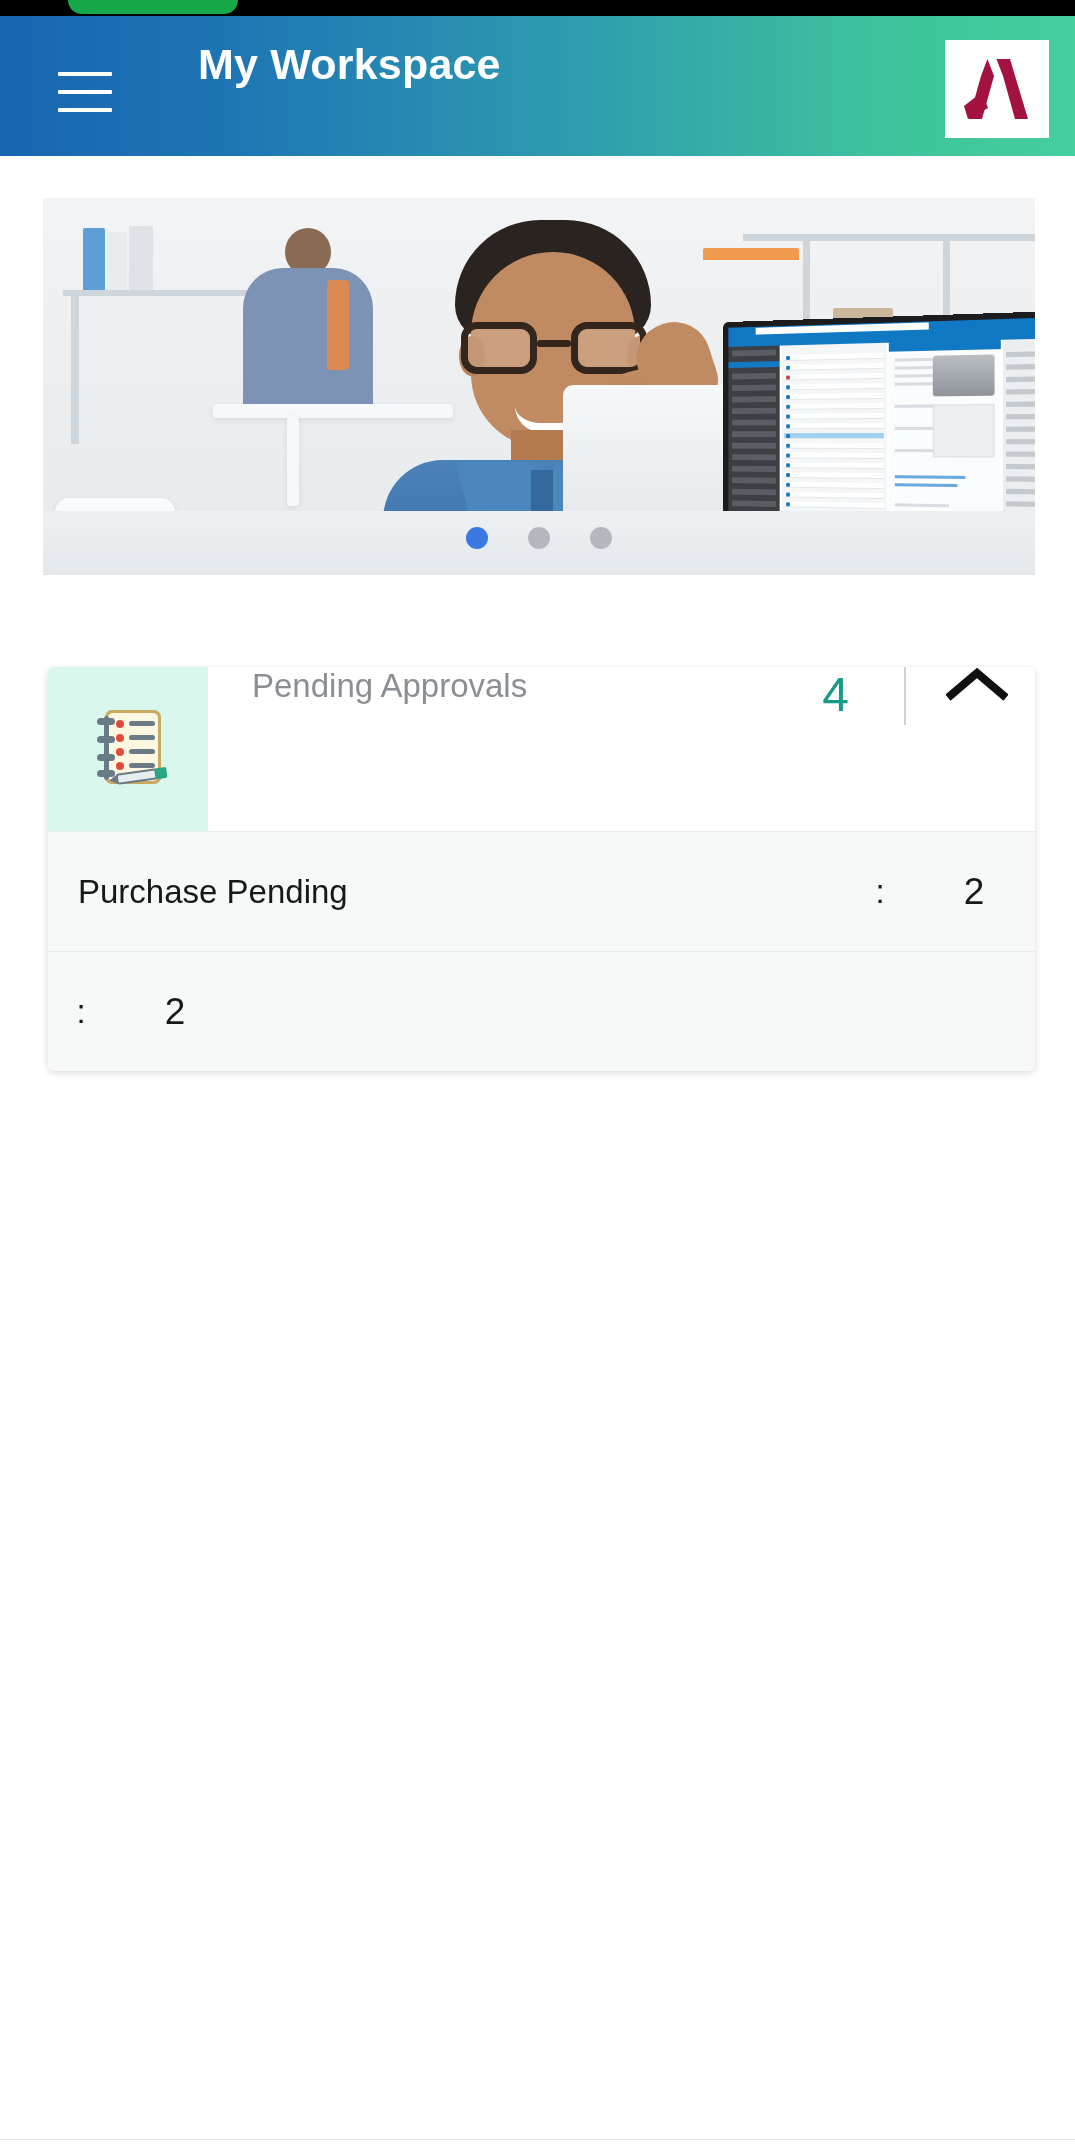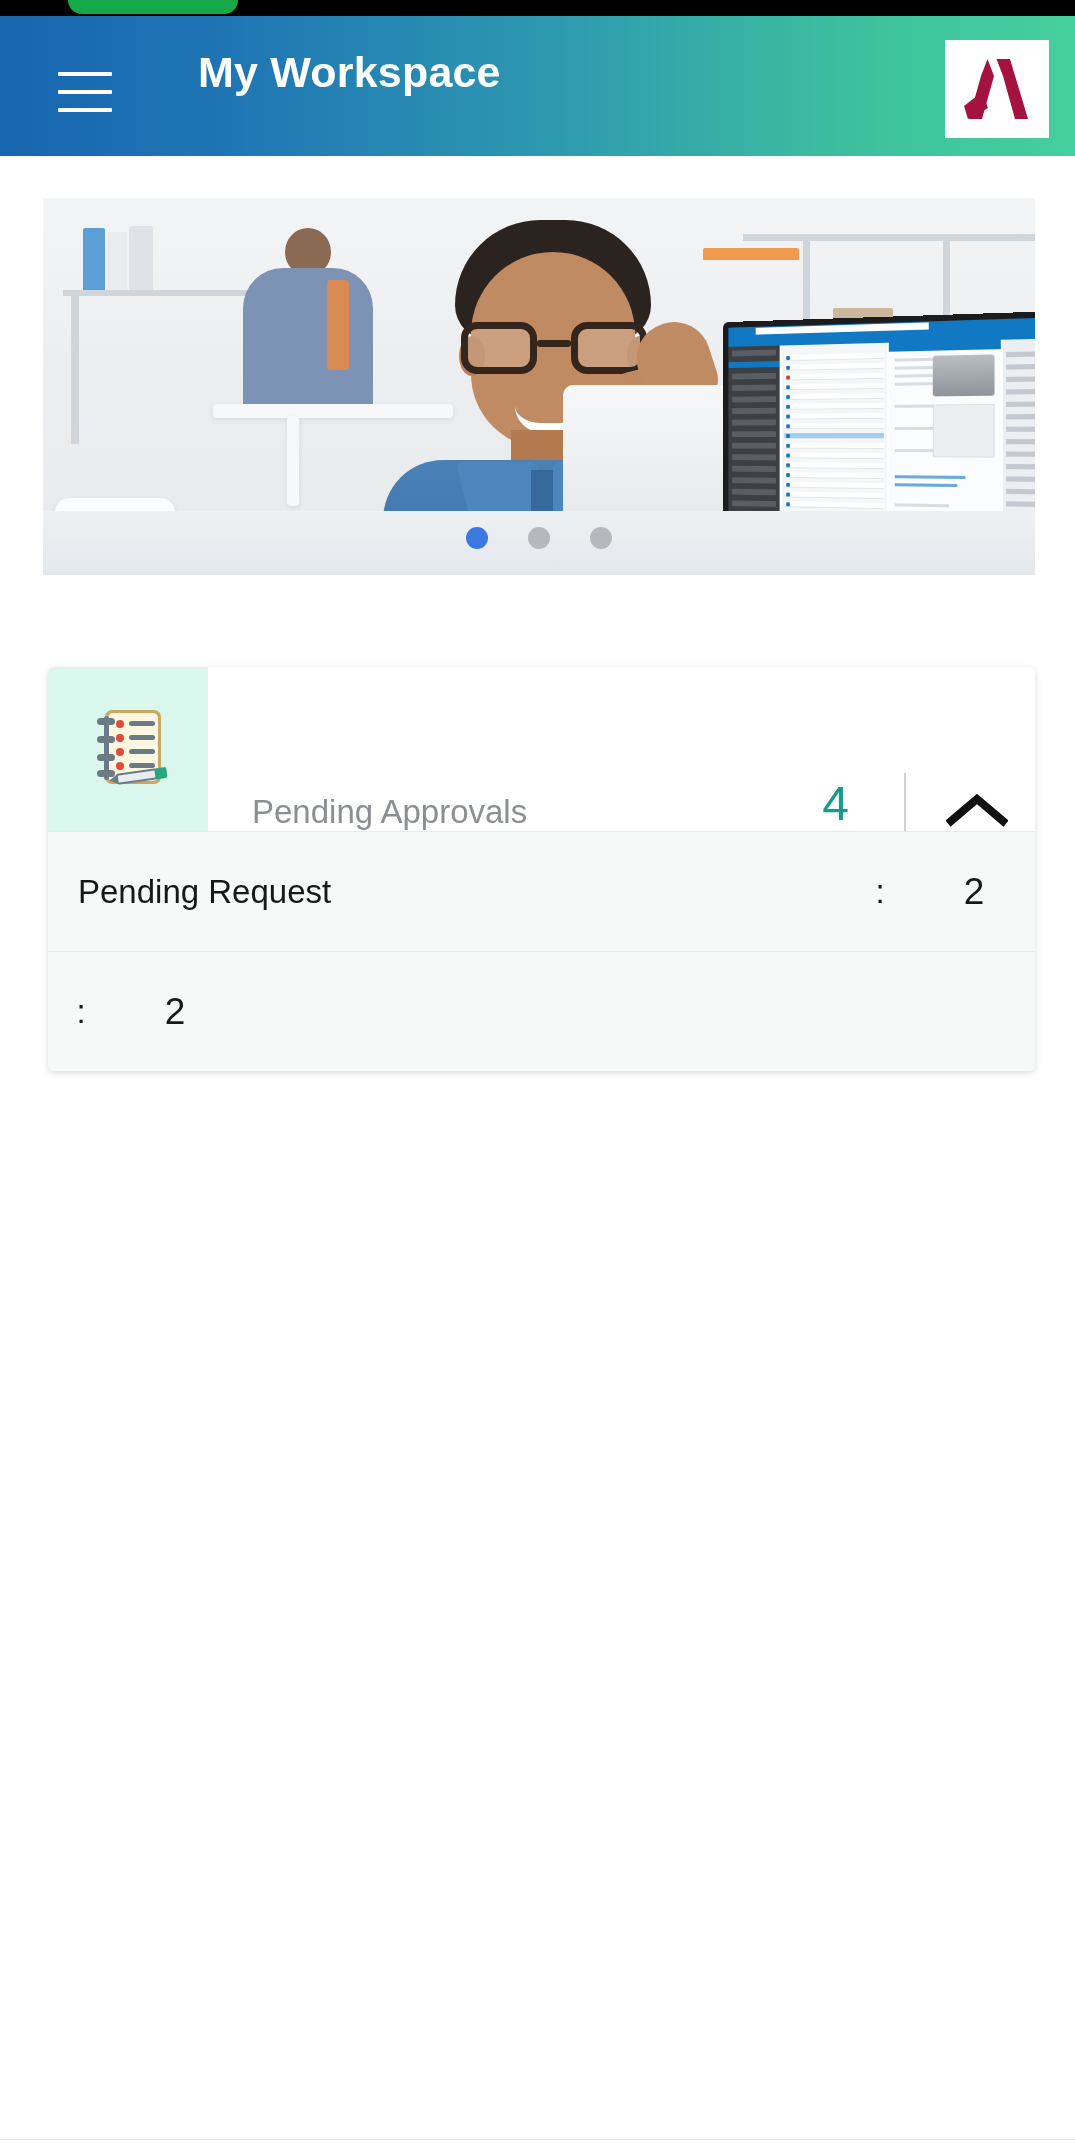--- a/index.html
+++ b/index.html
@@ -26,21 +26,21 @@
     position:absolute; left:0; top:16px; width:1075px; height:140px;
     background:linear-gradient(90deg,#1766b0 0%,#1f76b4 22%,#2e9ab0 52%,#3ec39c 82%,#45ce9e 100%);
   }
   .hamburger{
     position:absolute; left:58px; top:56px; width:54px; height:40px;
     display:flex; flex-direction:column; justify-content:space-between;
     cursor:pointer;
   }
   .hamburger i{ display:block; width:54px; height:4px; background:#ffffff; border-radius:1px; }
   .appbar-title{
-    position:absolute; left:198px; top:32px;
+    position:absolute; left:198px; top:24px;
     font-size:43px; font-weight:bold; color:#ffffff;
     letter-spacing:.2px; white-space:nowrap;
   }
   .logo-box{
     position:absolute; right:26px; top:24px;
     width:104px; height:98px; background:#ffffff;
     display:flex; align-items:center; justify-content:center;
   }
   .logo-box svg{ display:block; }
 
@@ -143,21 +143,21 @@
     background:#ffffff; border-radius:6px;
     box-shadow:0 2px 7px rgba(0,0,0,.14);
     overflow:hidden;
   }
   .card-head{ display:flex; align-items:stretch; height:164px; background:#ffffff; }
   .icon-cell{
     width:160px; background:#d9f7ec;
     display:flex; align-items:center; justify-content:center;
   }
   .note-icon{ width:82px; height:86px; position:relative; }
-  .head-body{ flex:1; display:flex; align-items:flex-end; padding:0 0 0 44px;gap:13px; }
+  .head-body{ flex:1; display:flex; align-items:flex-start; padding:0 0 0 44px;gap:13px; }
   .head-label{ flex:1; font-size:33px; color:#8b8f93; white-space:nowrap; }
   .head-count{ font-size:48px; color:#169b86; font-weight:normal; padding-right:42px; }
   .vdiv{ width:2px; height:58px; background:#cfd3d6; }
   .chev-btn{ width:116px; display:flex; align-items:center; justify-content:center; cursor:pointer; }
 
   .row{
     display:flex; align-items:center; height:120px;
     background:#f7f8f8; border-top:1px solid #e8eaeb;
   }
   .row-label{ flex:1; padding-left:30px; font-size:33px; color:#16181a; white-space:nowrap; }
@@ -416,21 +416,21 @@
       <div class="vdiv"></div>
       <div class="chev-btn">
         <svg width="62" height="38" viewBox="0 0 62 38" aria-hidden="true">
           <polyline points="5,28 31,6 57,28" fill="none" stroke="#101010" stroke-width="8" stroke-linecap="square" stroke-linejoin="miter"></polyline>
         </svg>
       </div>
     </div>
   </div>
 
   <div class="row">
-    <div class="row-label">Pending Request</div>
+    <div class="row-label">Purchase Pending</div>
     <div class="row-colon">:</div>
     <div class="row-value">2</div>
   </div>
 
   <div class="row">
     <div class="row-colon">:</div>
     <div class="row-value">2</div>
   </div>
 </div>
 

